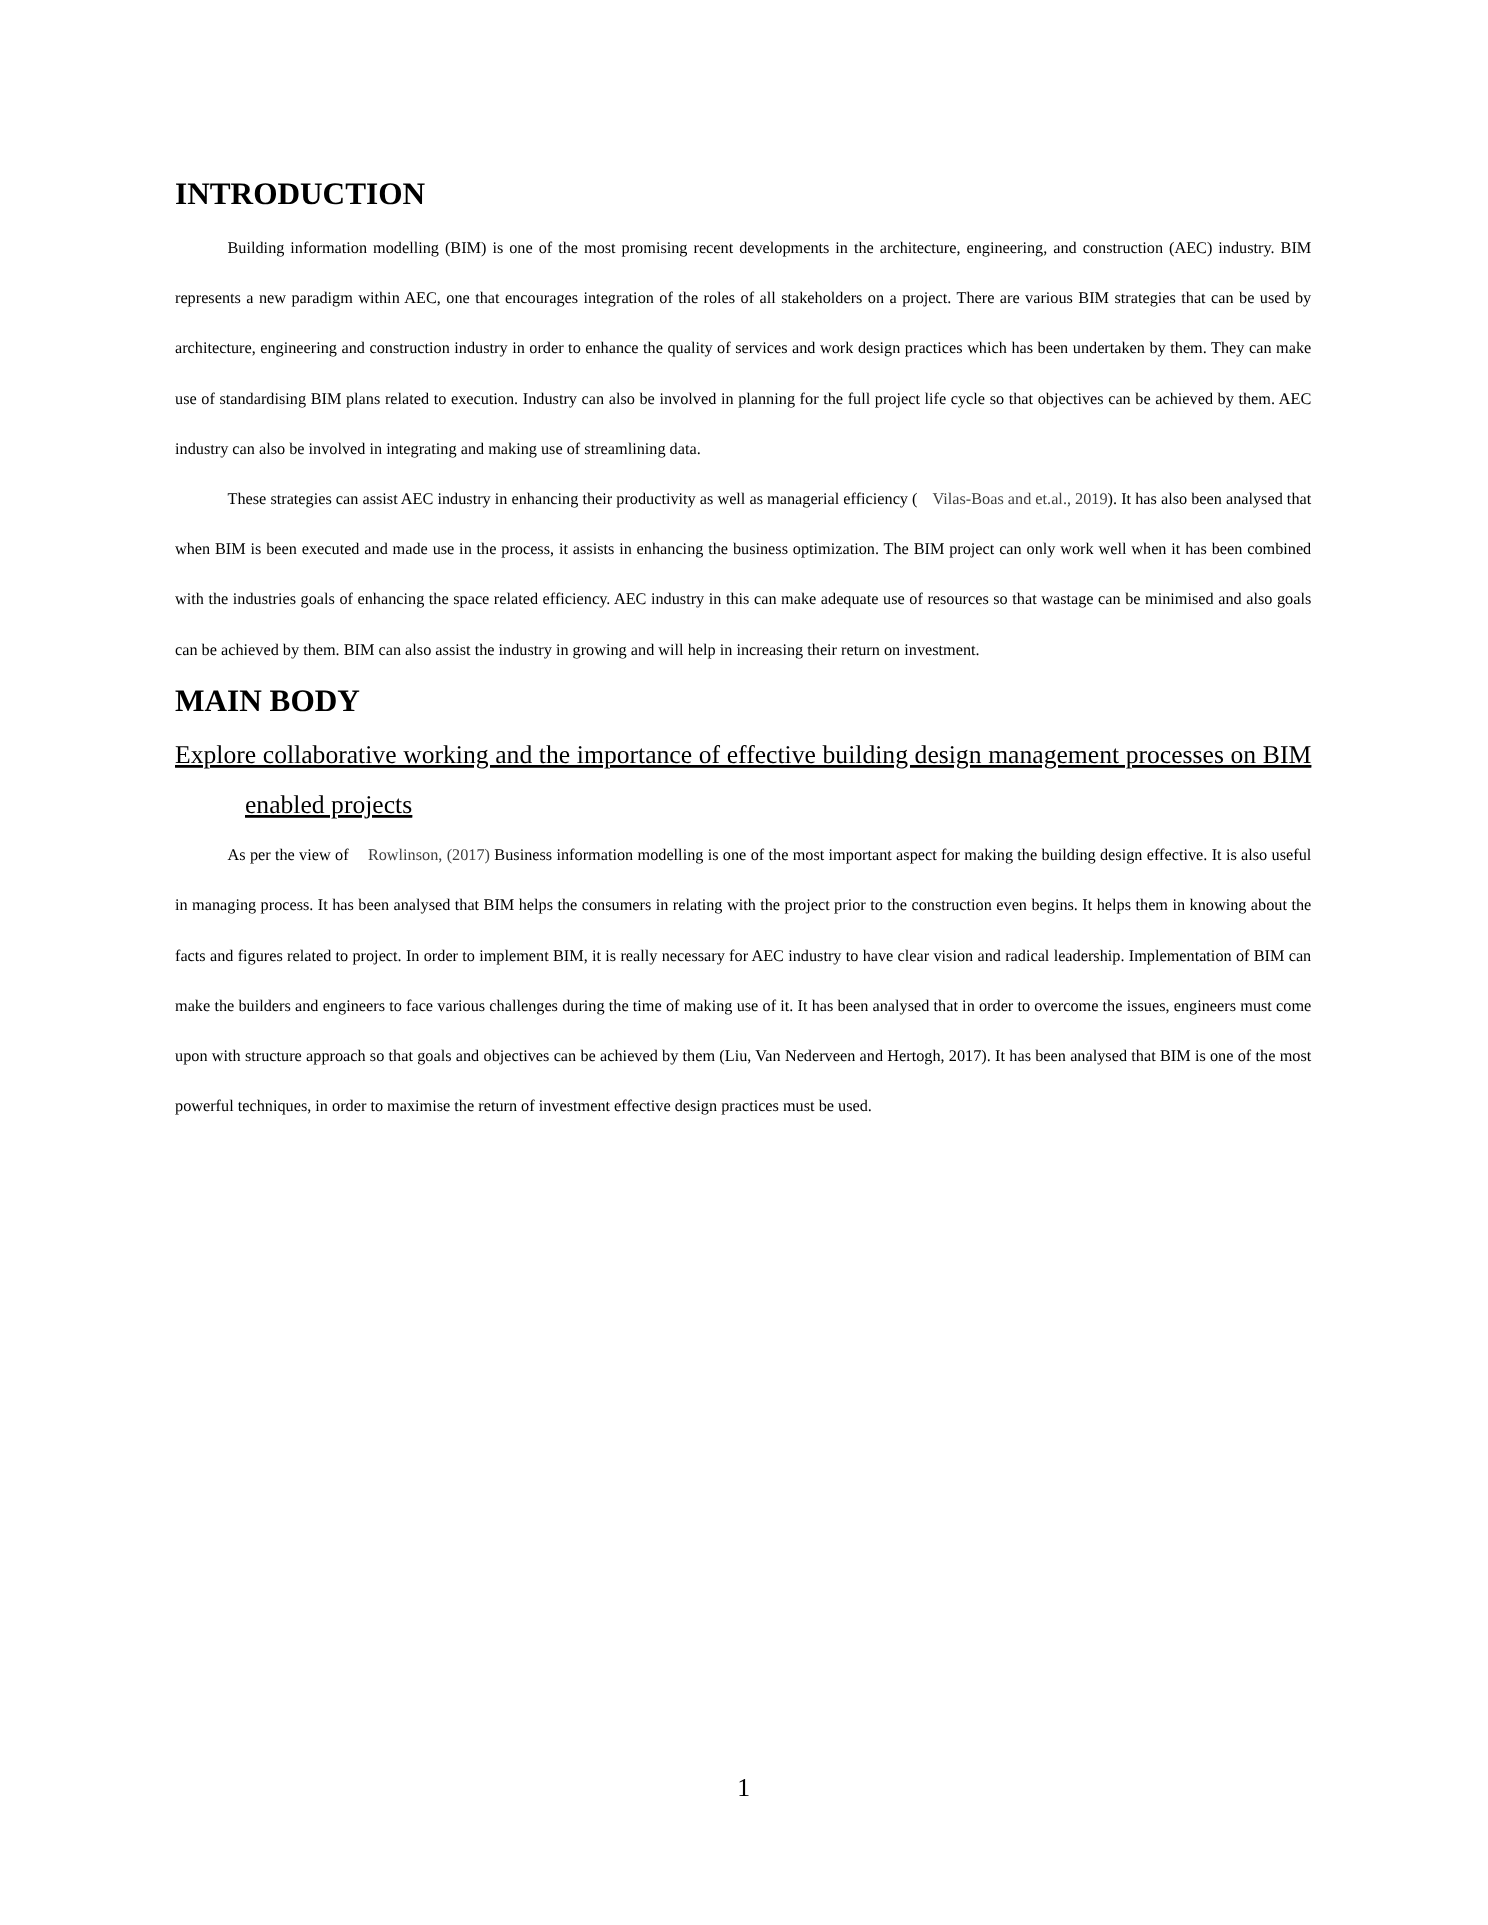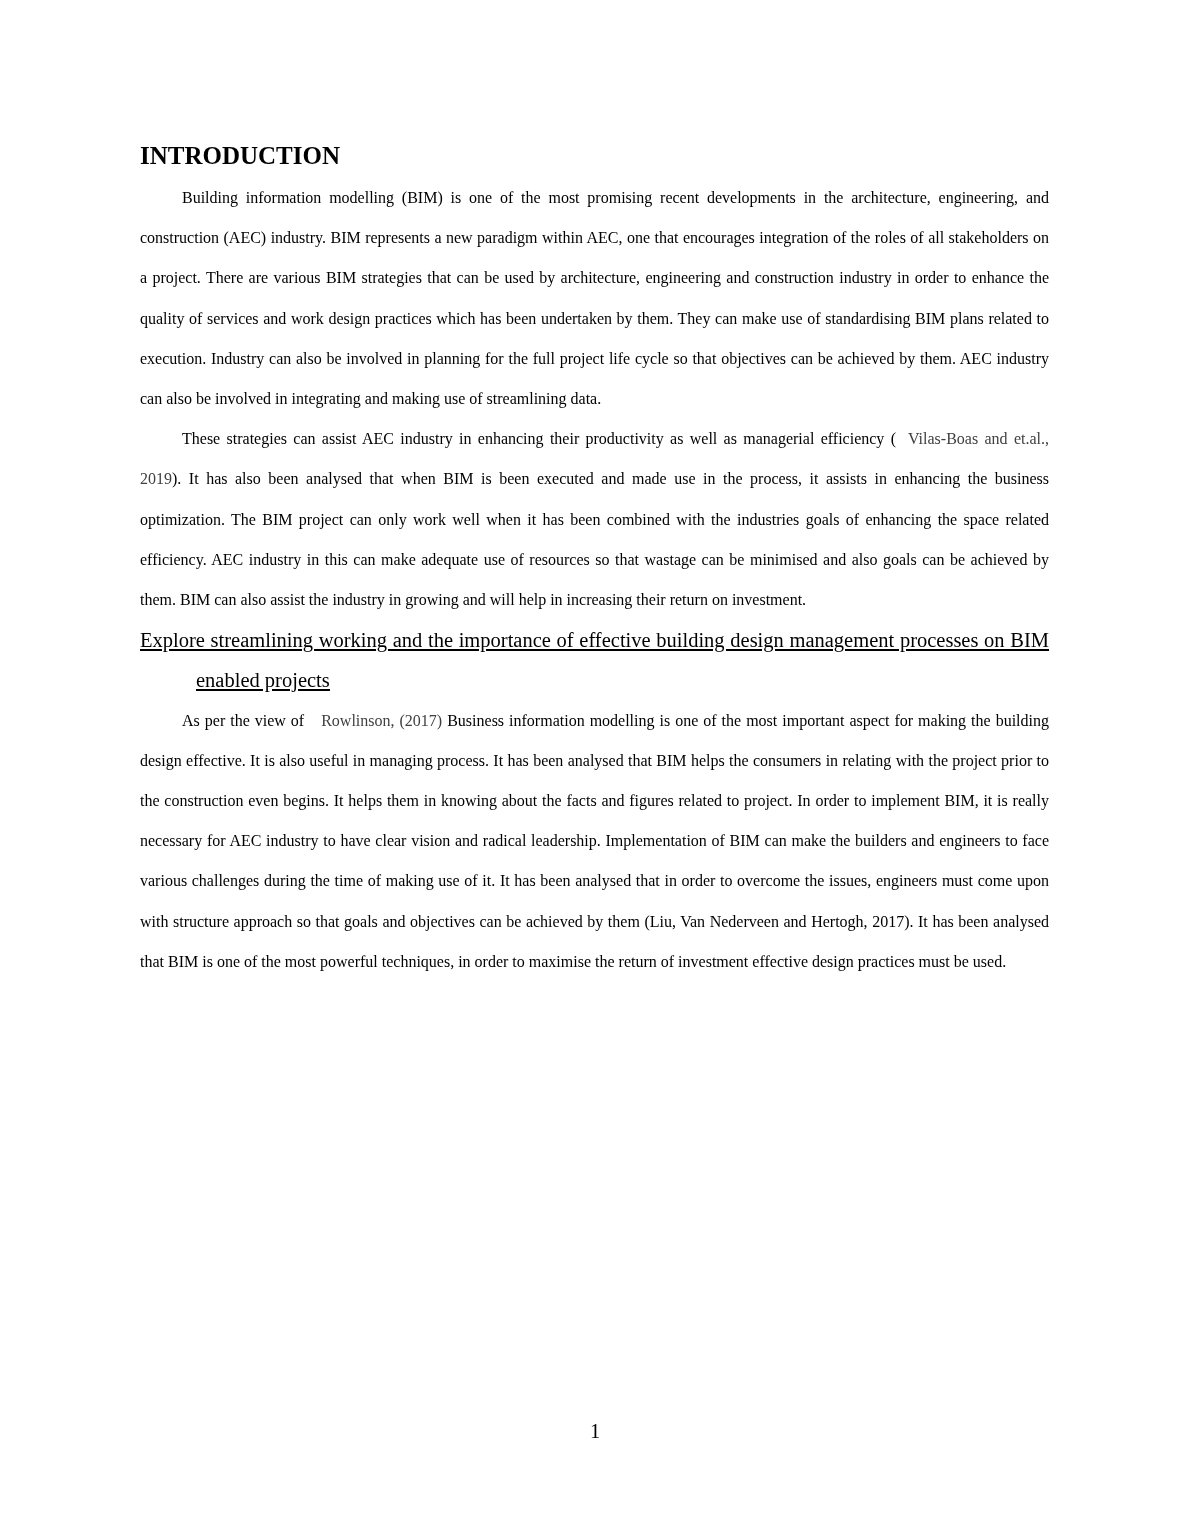--- a/index.html
+++ b/index.html
@@ -7,21 +7,21 @@
   .page {
     position: absolute; left: 0; top: 0; width: 1190px; height: 1540px; background: #ffffff;
     font-family: "Liberation Serif", serif; color: #000000; padding-left: 12px;
   }
   .content { position: absolute; left: 140px; top: 138px; width: 909px; }
   h1.heading {
     font-family: "Liberation Serif", serif; font-weight: bold; font-size: 25px;
     margin: 0; line-height: 36px; height: 40px;
   }
   p.para {
-    margin: 0; font-size: 16px; line-height: 40.2px; text-align: justify;
+    margin: 0; font-size: 13px; line-height: 40.2px; text-align: justify;
     text-indent: 42px;
   }
   .cite { color: #404040; margin-left: 12px; }
   .subheading {
     margin: 0; font-size: 20.5px; line-height: 40.2px; text-align: justify;
     text-decoration: underline; padding-left: 56px; text-indent: -56px;
   }
   .subheading span { text-decoration: underline; }
   .page-number {
     position: absolute; left: 0; width: 1190px; top: 1417px; text-align: center;
@@ -33,21 +33,22 @@
 
 <div class="page">
   <div class="content">
 
     <h1 class="heading">INTRODUCTION</h1>
 
     <p class="para"><span>Building information modelling (BIM) is one of the most promising recent developments in the architecture, engineering, and construction (AEC) industry. BIM represents a new paradigm within AEC, one that encourages integration of the roles of all stakeholders on a project. There are various BIM strategies that can be used by architecture, engineering and construction industry in order to enhance the quality of services and work design practices which has been undertaken by them. They can make use of standardising BIM plans related to execution. Industry can also be involved in planning for the full project life cycle so that objectives can be achieved by them. AEC industry can also be involved in integrating and making use of streamlining data.</span></p>
 
     <p class="para"><span>These strategies can assist AEC industry in enhancing their productivity as well as managerial efficiency (</span><span class="cite">Vilas-Boas and et.al., 2019</span><span>). It has also been analysed that when BIM is been executed and made use in the process, it assists in enhancing the business optimization. The BIM project can only work well when it has been combined with the industries goals of enhancing the space related efficiency. AEC industry in this can make adequate use of resources so that wastage can be minimised and also goals can be achieved by them. BIM can also assist the industry in growing and will help in increasing their return on investment.</span></p>
 
+    <h1 class="heading" style="margin-top:4px;">MAIN BODY</h1>
 
-    <p class="subheading"><span>Explore streamlining working and the importance of effective building design management processes on BIM enabled projects</span></p>
+    <p class="subheading"><span>Explore collaborative working and the importance of effective building design management processes on BIM enabled projects</span></p>
 
     <p class="para"><span>As per the view of </span><span class="cite">Rowlinson,  (2017)</span><span> Business information modelling is one of the most important aspect for making the building design effective. It is also useful in managing process. It has been analysed that BIM helps the consumers in relating with the project prior to the construction even begins. It helps them in knowing about the facts and figures related to project. In order to implement BIM, it is really necessary for AEC industry to have clear vision and radical leadership. Implementation of BIM can make the builders and engineers to face various challenges during the time of making use of it. It has been analysed that in order to overcome the issues, engineers must come upon with structure approach so that goals and objectives can be achieved by them (Liu, Van Nederveen and Hertogh, 2017). It has been analysed that BIM is one of the most powerful techniques, in order to maximise the return of investment effective design practices must be used.</span></p>
 
   </div>
 
   <div class="page-number">1</div>
 </div>
 
 </body></html>

